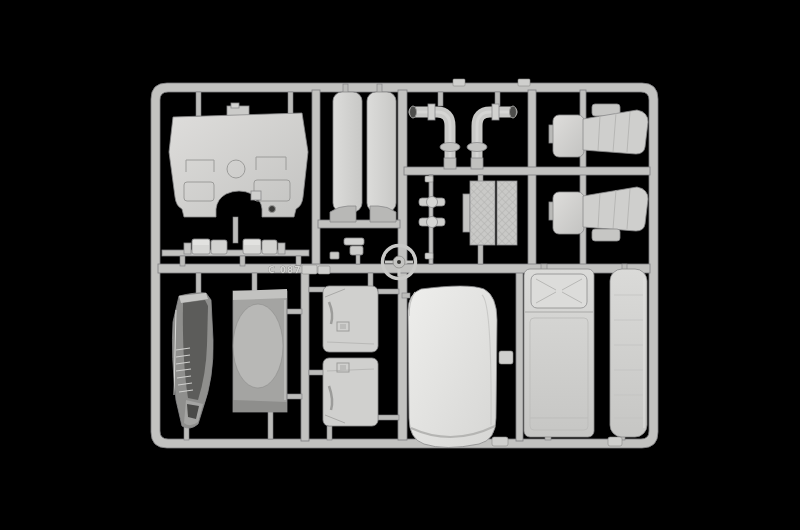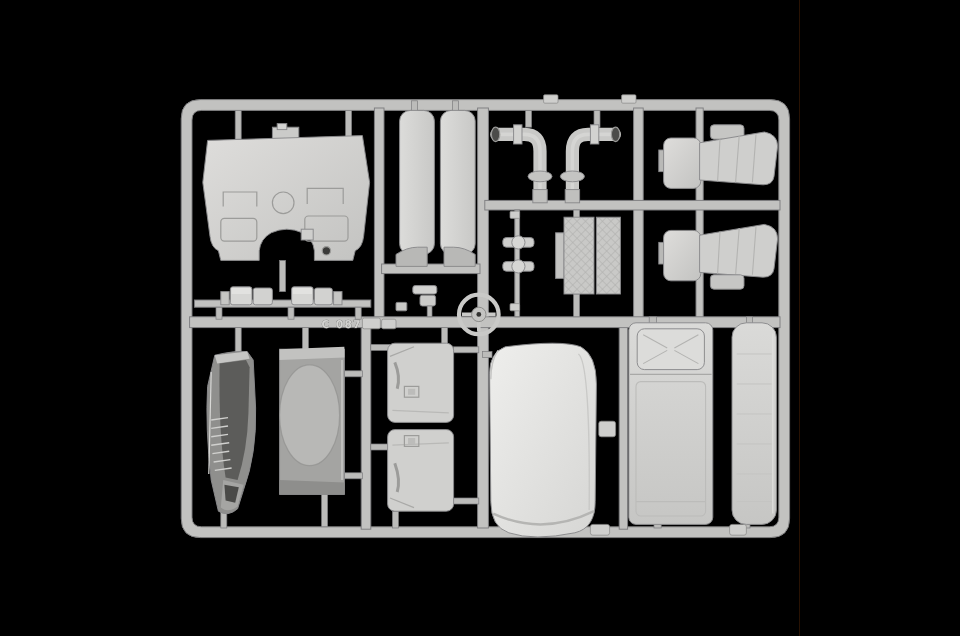--- a/index.html
+++ b/index.html
@@ -1,16 +1,16 @@
 <!DOCTYPE html>
 <html><head>
 <meta charset="utf-8">
 <style>
   html,body{margin:0;padding:0;background:#000;}
-  .stage{width:666px;height:530px;background:#f97316;position:relative;overflow:hidden;
+  .stage{width:666px;height:530px;background:#bef264;position:relative;overflow:hidden;
          font-family:"DejaVu Sans", sans-serif;}
   svg{display:block;}
   .runner{fill:#c2c2c0;stroke:#7e7e80;stroke-width:.8;}
   .stub{fill:#bcbcba;stroke:#7e7e80;stroke-width:.6;}
   .gate{fill:#cfcfcd;stroke:#8a8a88;stroke-width:.6;}
   .part{stroke:#8a8a8c;stroke-width:.8;}
   .detail{fill:none;stroke:#9c9c9a;stroke-width:1;}
   .hairline{fill:none;stroke:#b3b3b1;stroke-width:.9;}
   .emboss{font-size:9px;font-weight:bold;letter-spacing:1px;fill:#d3d3d1;
           paint-order:stroke;stroke:#6e6e6c;stroke-width:.5;}

